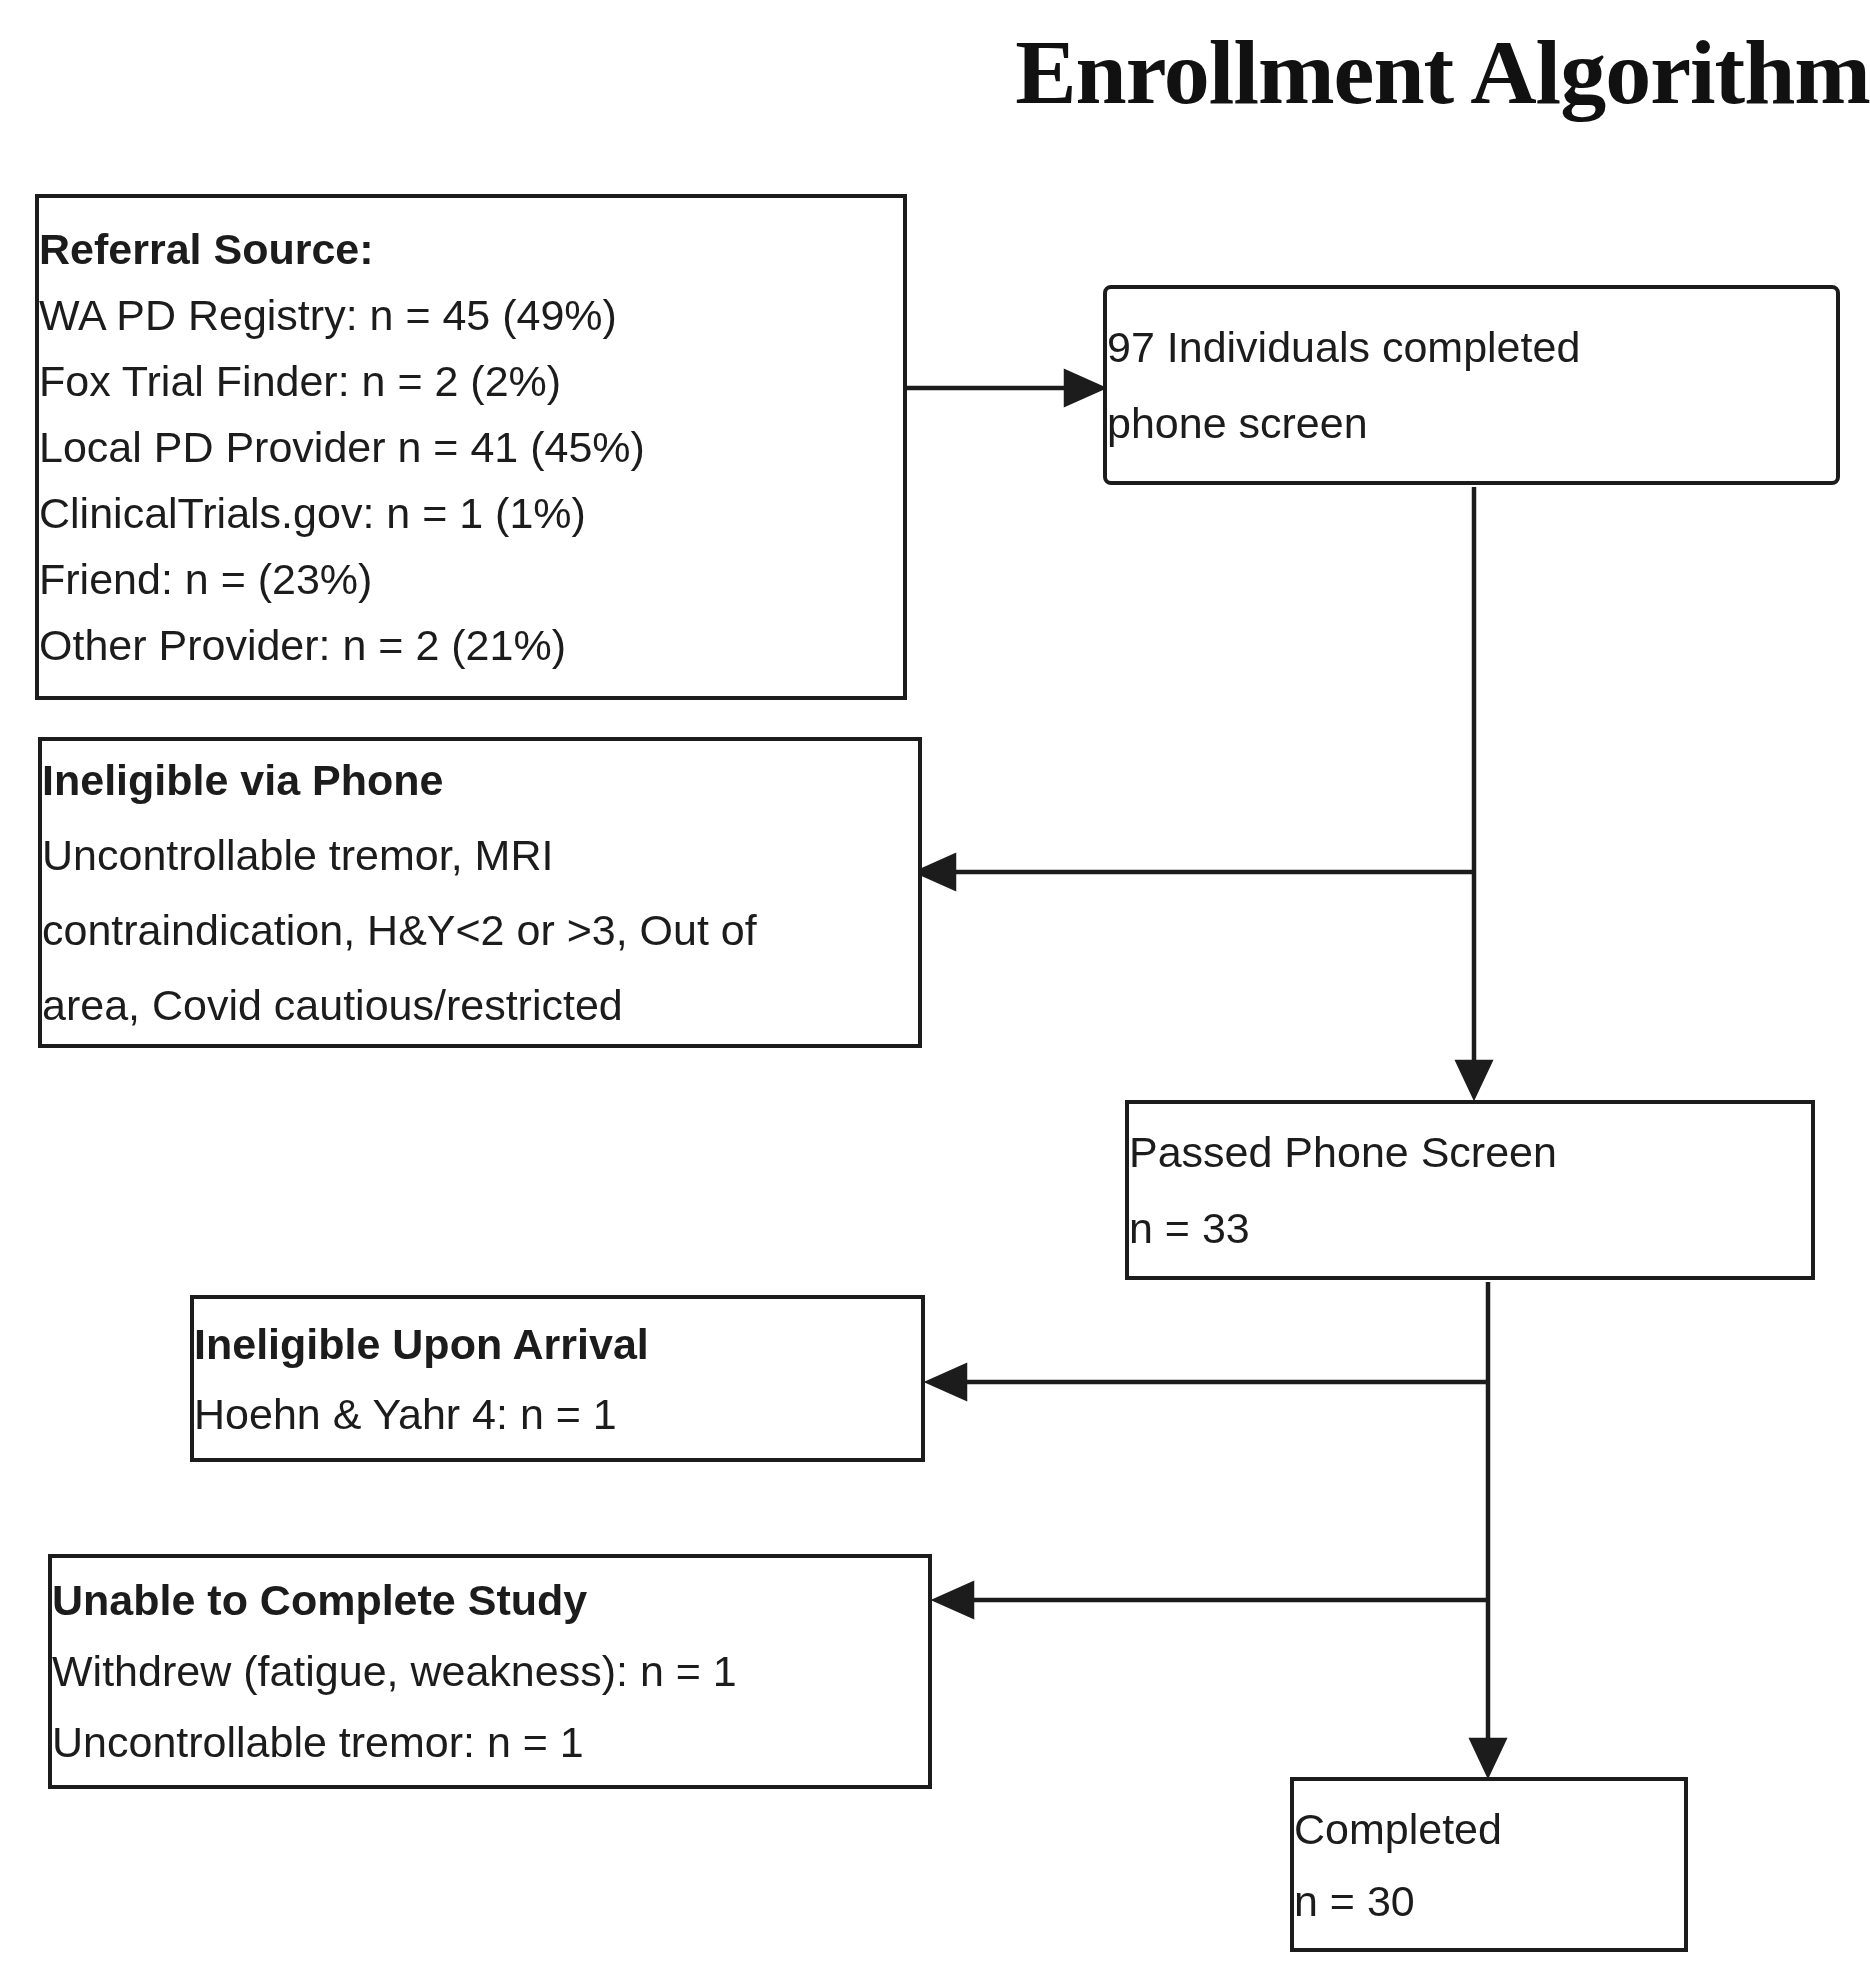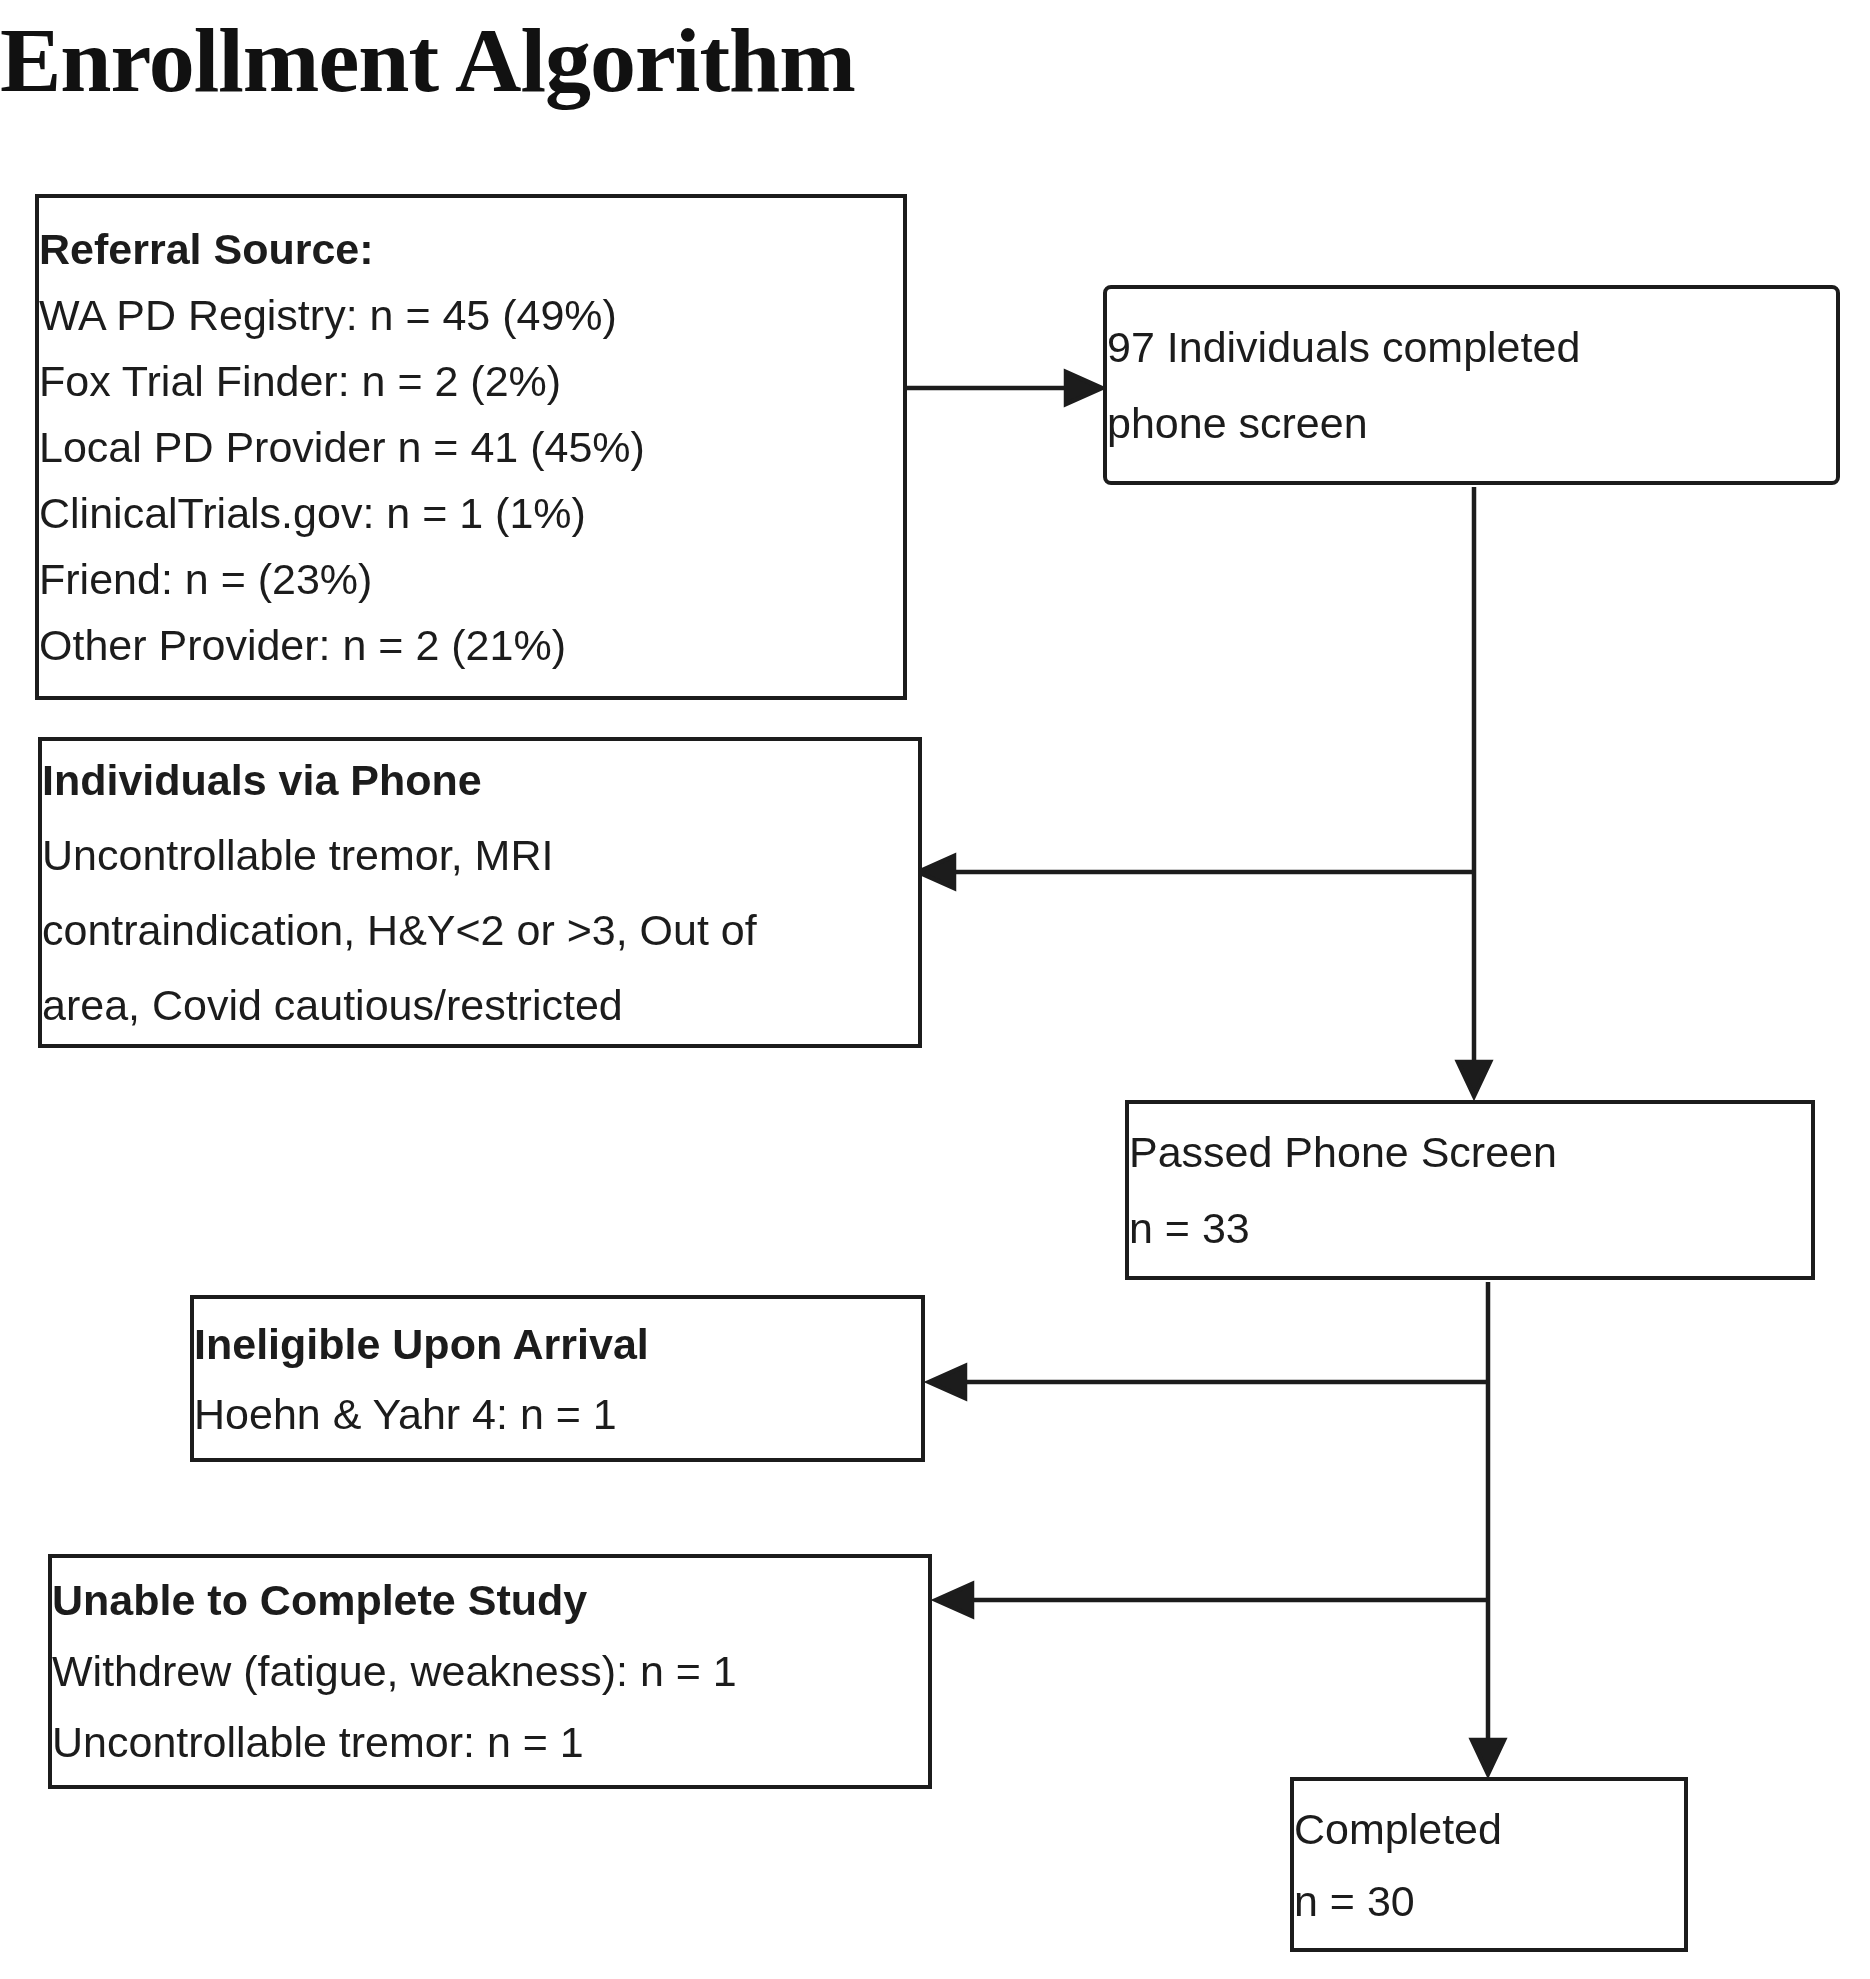--- a/index.html
+++ b/index.html
@@ -12,24 +12,24 @@
     width: 1870px;
     height: 1979px;
     background: #ffffff;
     font-family: "Liberation Sans", "DejaVu Sans", sans-serif;
     color: #1c1c1c;
     overflow: hidden;
   }
   .title {
     position: absolute;
     left: 0;
-    top: 10px;
+    top: 22px;
     width: 100%;
     margin: 0;
-    text-align: left;
+    text-align: right;
     font-family: "Liberation Serif", "DejaVu Serif", serif;
     font-weight: bold;
     font-size: 92px;
     line-height: 100px;
     letter-spacing: -1px;
     color: #111111;
   }
   .connectors {
     position: absolute;
     left: 0;
@@ -96,21 +96,21 @@
     <div class="ln">Friend: n = (23%)</div>
     <div class="ln">Other Provider: n = 2 (21%)</div>
   </div>
 
   <div class="box box-phone97">
     <div class="ln">97 Individuals completed</div>
     <div class="ln">phone screen</div>
   </div>
 
   <div class="box box-ineligible-phone">
-    <div class="hdr">Individuals via Phone</div>
+    <div class="hdr">Ineligible via Phone</div>
     <div class="ln">Uncontrollable tremor, MRI</div>
     <div class="ln">contraindication, H&amp;Y&lt;2 or &gt;3, Out of</div>
     <div class="ln">area, Covid cautious/restricted</div>
   </div>
 
   <div class="box box-passed">
     <div class="ln">Passed Phone Screen</div>
     <div class="ln">n = 33</div>
   </div>
 

